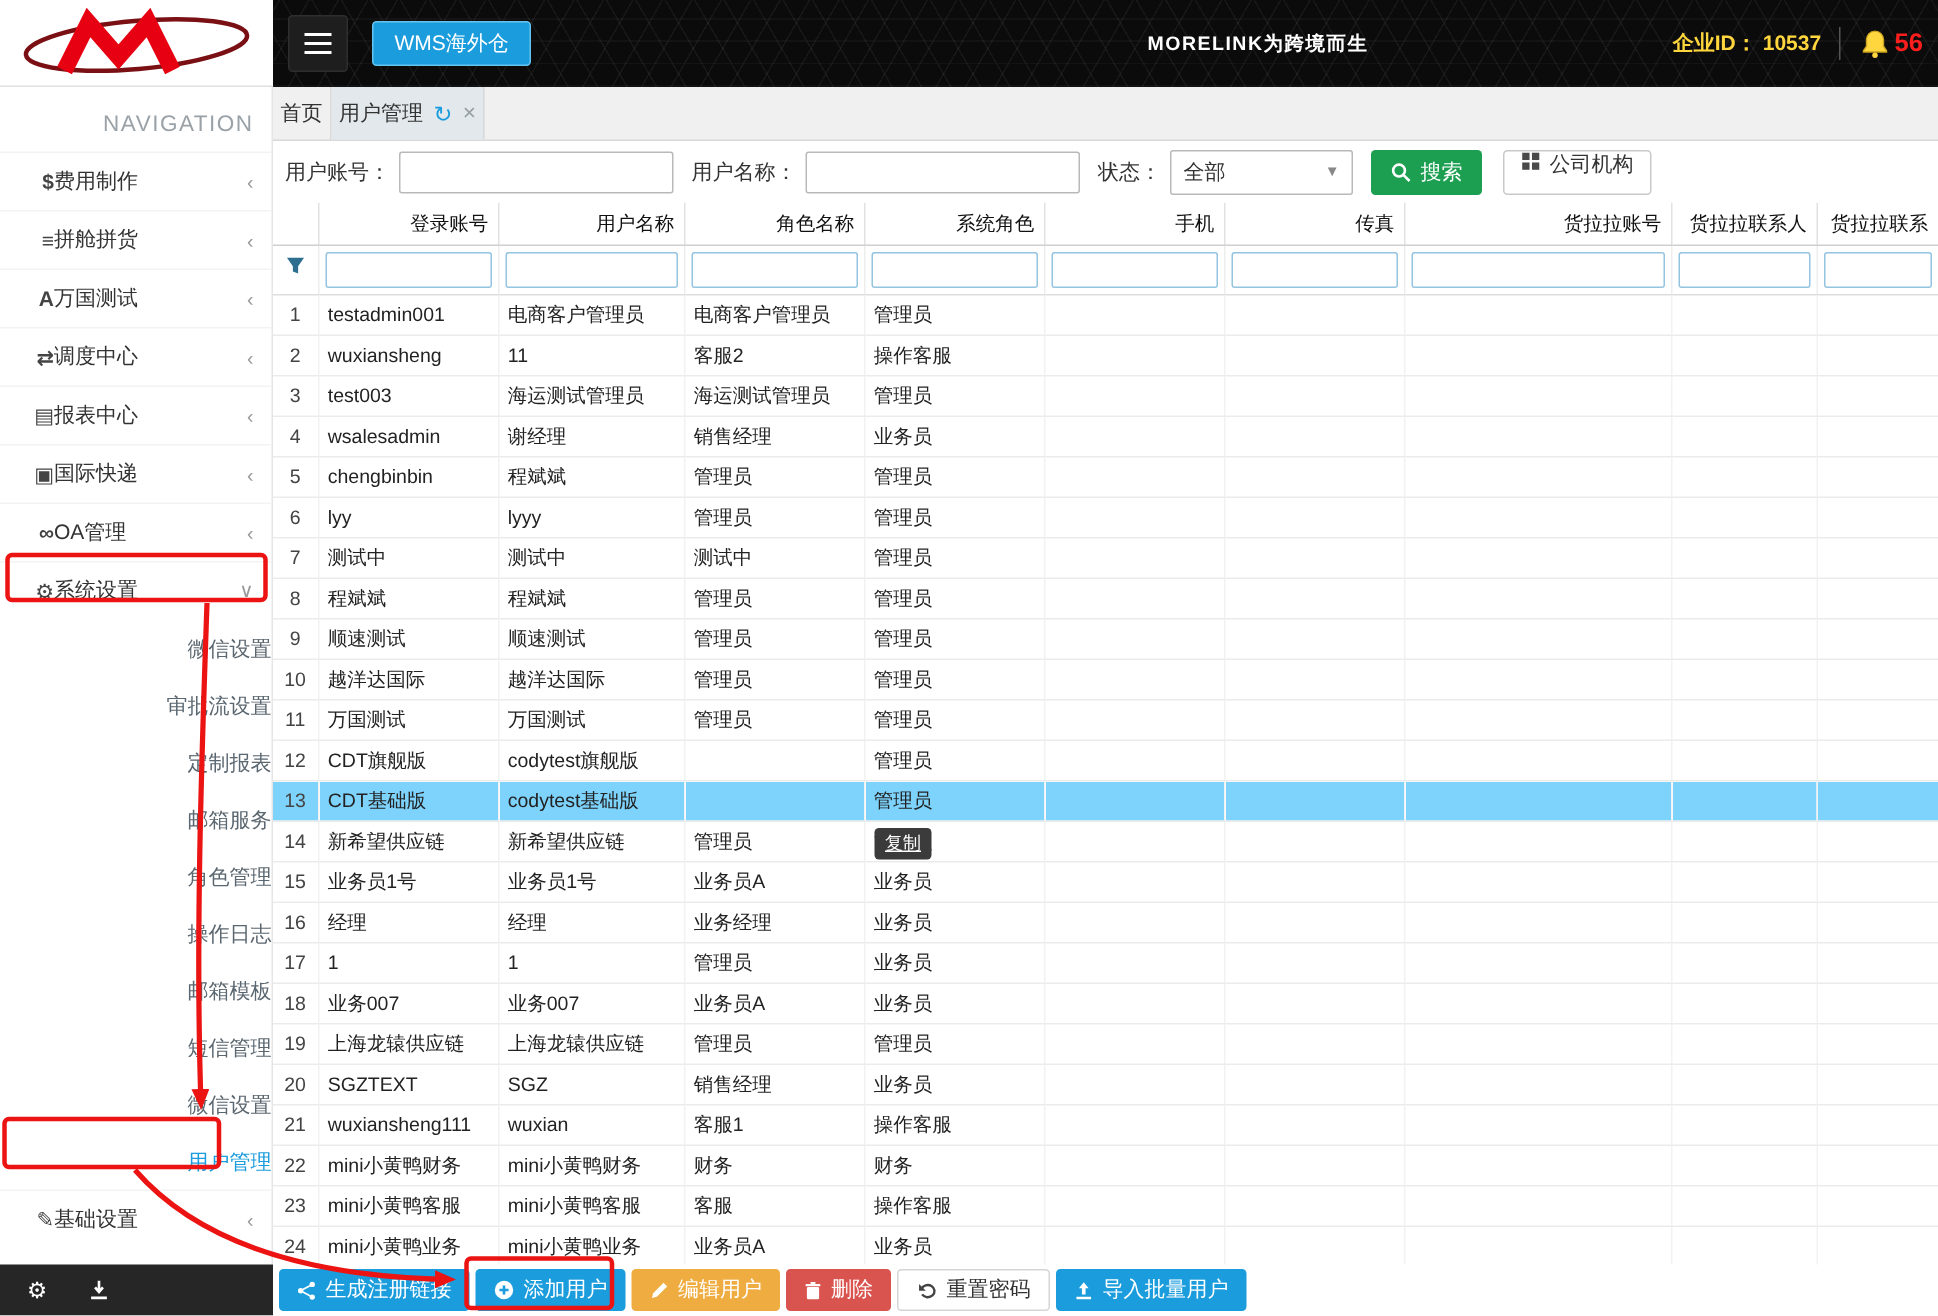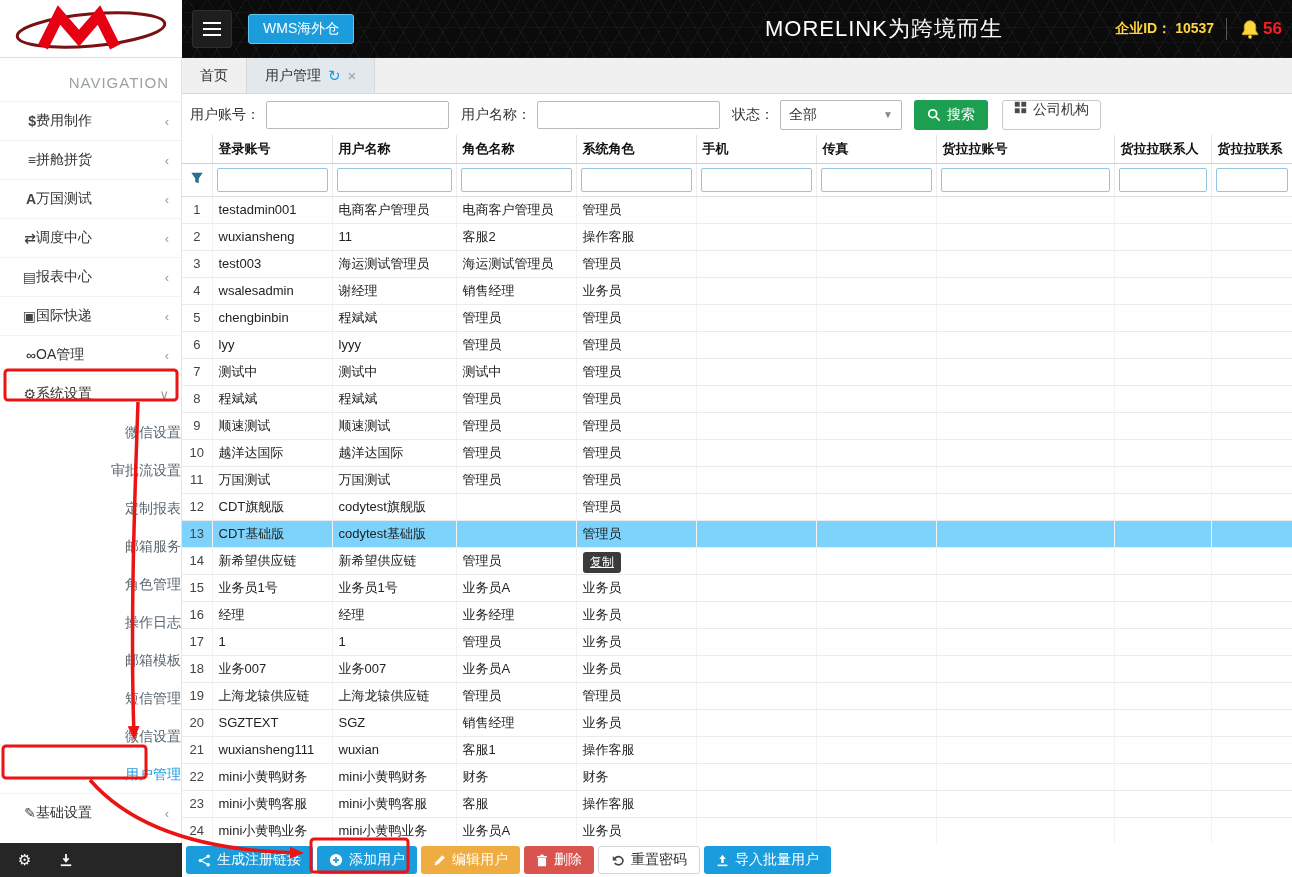--- a/index.html
+++ b/index.html
@@ -12,21 +12,21 @@
     background-image:
       repeating-linear-gradient(60deg, rgba(255,255,255,0.05) 0 1px, transparent 1px 17px),
       repeating-linear-gradient(-60deg, rgba(255,255,255,0.05) 0 1px, transparent 1px 17px),
       repeating-linear-gradient(0deg, rgba(255,255,255,0.03) 0 1px, transparent 1px 15px);
     display:flex; align-items:center;
   }
   .logo-box { position:absolute; left:0; top:0; width:182px; height:58px; background:#fff; display:flex; align-items:center; justify-content:center; border-bottom:1px solid #e0e0e0; }
   .hamburger { margin-left:10px; width:40px; height:38px; background:#1e1e1e; border:1px solid #2e2e2e; border-radius:3px; display:flex; flex-direction:column; justify-content:center; align-items:center; gap:4px; cursor:pointer; }
   .hamburger i { display:block; width:18px; height:2px; background:#fff; }
   .wms-btn { margin-left:16px; height:30px; padding:0 14px; background:#1b9cdc; color:#fff; border:1px solid #66c4f0; border-radius:3px; font-size:14px; cursor:pointer; }
-  .topbar-title { position:absolute; left:583px; top:0; line-height:58px; color:#fff; font-weight:normal; font-size:22px; letter-spacing:1px; }
+  .topbar-title { position:absolute; left:583px; top:0; line-height:58px; color:#fff; font-weight:bold; font-size:13px; letter-spacing:1px; }
   .topbar-right { position:absolute; right:10px; top:0; height:58px; display:flex; align-items:center; }
   .ent { color:#ffd63d; font-weight:bold; font-size:14px; }
   .ent b { color:#ffd63d; margin-left:4px; }
   .top-divider { width:1px; height:22px; background:#555; margin:0 12px; }
   .bell-wrap { display:flex; align-items:center; cursor:pointer; }
   .notif-count { color:#ff1e1e; font-weight:bold; font-size:17px; margin-left:2px; }
 
   
   .sidebar { position:absolute; left:0; top:58px; width:182px; bottom:34px; background:#fff; border-right:1px solid #e5e5e5; overflow:hidden;text-align:right; }
   .nav-title { padding:16px 12px 10px; color:#9aa2a8; font-size:15px; letter-spacing:1px; }
@@ -35,37 +35,37 @@
   .nav-item .chev { margin-left:auto; color:#999; font-size:13px; }
   .sub-item { height:38px; line-height:38px; padding-left:32px; font-size:14px; color:#5b6770; cursor:pointer; }
   .sub-item.active { color:#1b9cdc; }
   .sidebar-footer { position:absolute; left:0; bottom:0; width:182px; height:34px; background:#262626; display:flex; align-items:center; gap:28px; padding-left:18px; z-index:4; }
   .sidebar-footer .f-icon { color:#fff; font-size:15px; cursor:pointer; display:flex; align-items:center; }
 
   
   .main { position:absolute; left:182px; top:58px; right:0; bottom:0; background:#fff; }
 
   .tabbar { height:36px; background:#f0f0f0; border-bottom:1px solid #d8d8d8; display:flex; }
-  .tab { padding:0 18px; font-size:14px; color:#333; border-right:1px solid #d8d8d8; display:flex; align-items:center; gap:7px; cursor:pointer; }
+  .tab { padding:0 5px; font-size:14px; color:#333; border-right:1px solid #d8d8d8; display:flex; align-items:center; gap:7px; cursor:pointer; }
   .tab.active { background:#e2e8ec; }
   .refresh-icon { color:#1b9cdc; font-size:15px; cursor:pointer; }
   .close-icon { color:#98a0a6; font-size:15px; cursor:pointer; }
 
   .filterbar { height:41px; background:#fff; display:flex; align-items:center; padding-left:8px; font-size:14px; color:#333; }
   .fb-label { margin-right:6px; white-space:nowrap; }
   .fb-input { width:183px; height:28px; border:1px solid #b9b9b9; border-radius:2px; padding:0 6px; font-size:13px; margin-right:12px; }
   .fb-select { width:122px; height:30px; border:1px solid #b9b9b9; border-radius:2px; display:flex; align-items:center; padding:0 8px; position:relative; margin-right:12px; cursor:pointer; background:#fff; }
   .fb-select .caret { margin-left:auto; color:#888; font-size:10px; }
   .search-btn { height:30px; padding:0 13px; background:#1d9f52; color:#fff; border:none; border-radius:3px; font-size:14px; display:flex; align-items:center; gap:6px; cursor:pointer; margin-right:14px; }
   .org-btn { height:30px; padding:0 11px; background:#fff; border:1px solid #c9c9c9; border-radius:3px; font-size:14px; color:#333; display:flex; align-items:flex-start; gap:6px; cursor:pointer; }
 
   
   .grid { position:absolute; top:77px; left:0; right:0; bottom:0; overflow:hidden; background:#fff; }
   table { border-collapse:collapse; table-layout:fixed; width:1110px; }
-  th { height:28px; font-size:13px; font-weight:bold; text-align:left; padding:0 6px; border-right:1px solid #e2e2e2; border-bottom:1px solid #cfcfcf; background:#fff; white-space:nowrap; overflow:hidden; color:#111; }
+  th { height:28px; font-size:13px; font-weight:normal; text-align:right; padding:0 6px; border-right:1px solid #e2e2e2; border-bottom:1px solid #cfcfcf; background:#fff; white-space:nowrap; overflow:hidden; color:#111; }
   .filter-cell { height:33px; border-bottom:1px solid #ddd; border-right:1px solid #eee; padding:0 4px; background:#fff; }
   .filter-input { width:100%; height:24px; border:1px solid #94c4e0; border-radius:2px; padding:0 4px; font-size:12px; }
   .funnel-cell { text-align:center; }
   tbody td { height:27px; font-size:13px; padding:0 6px; border-bottom:1px solid #ebebeb; border-right:1px solid #f2f2f2; white-space:nowrap; overflow:hidden; color:#222; }
   tbody td.num { text-align:center; color:#444; }
   tr.selected td { background:#7dd3fc; }
 
   
   .toolbar { position:absolute; left:0; top:785px; right:0; height:34px; background:#fff; display:flex; align-items:center; gap:4px; padding-left:4px; z-index:5; }
   .tb-btn { height:28px; padding:0 12px; border:none; border-radius:3px; color:#fff; font-size:14px; display:flex; align-items:center; gap:6px; cursor:pointer; white-space:nowrap; }

